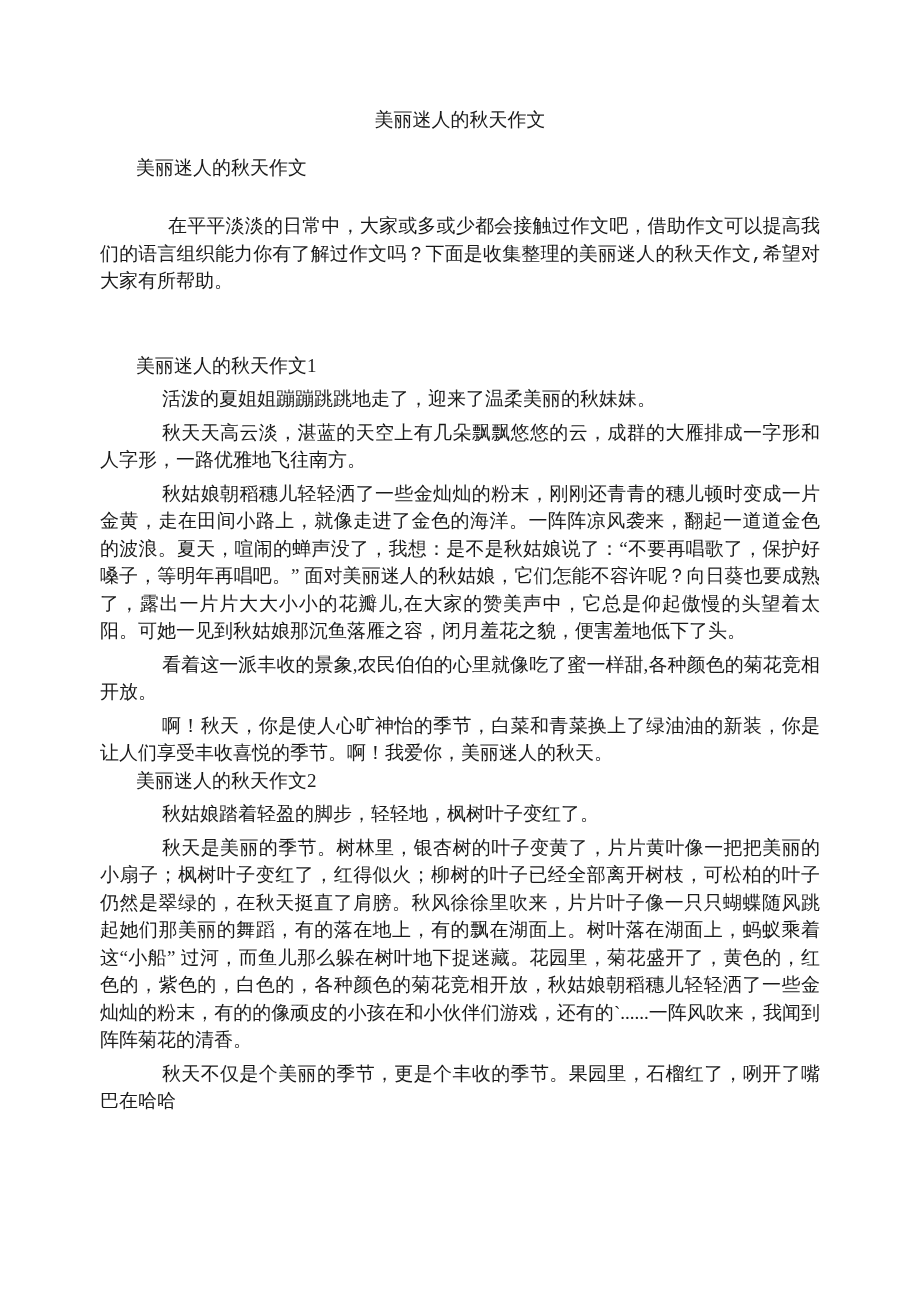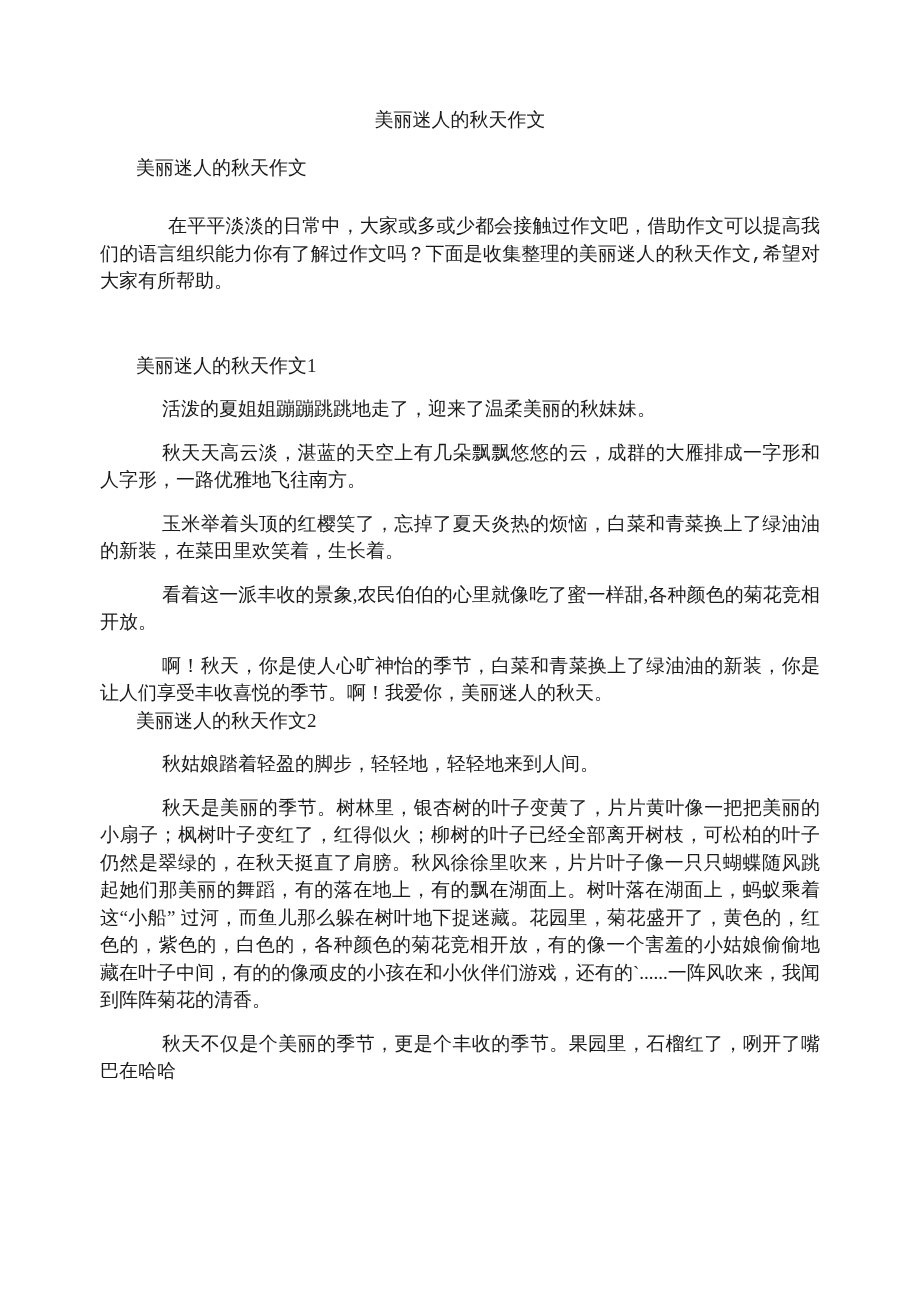--- a/index.html
+++ b/index.html
@@ -33,46 +33,46 @@
   .intro {
     text-indent: 68px;
     text-align: justify;
     margin-bottom: 55px;
     font-family: Liberation Mono, monospace;
   }
   .section-heading {
     text-indent: 36px;
   }
   p.body {
-    margin-top: 16px;
+    margin-top: 6px;
     text-indent: 62px;
     text-align: justify;
     word-break: break-all;
   }
 </style>
 </head>
 <body>
 
 <div class="page">
 
   <h1 class="doc-title">美丽迷人的秋天作文</h1>
 
   <div class="doc-subtitle">美丽迷人的秋天作文</div>
 
   <p class="intro">在平平淡淡的日常中，大家或多或少都会接触过作文吧，借助作文可以提高我们的语言组织能力你有了解过作文吗？下面是收集整理的美丽迷人的秋天作文,希望对大家有所帮助。</p>
 
   <section>
     <div class="section-heading">美丽迷人的秋天作文1</div>
     <p class="body">活泼的夏姐姐蹦蹦跳跳地走了，迎来了温柔美丽的秋妹妹。</p>
     <p class="body">秋天天高云淡，湛蓝的天空上有几朵飘飘悠悠的云，成群的大雁排成一字形和人字形，一路优雅地飞往南方。</p>
-    <p class="body">玉米举着头顶的红樱笑了，忘掉了夏天炎热的烦恼，白菜和青菜换上了绿油油的新装，在菜田里欢笑着，生长着。</p>
+    <p class="body">秋姑娘朝稻穗儿轻轻洒了一些金灿灿的粉末，刚刚还青青的穗儿顿时变成一片金黄，走在田间小路上，就像走进了金色的海洋。一阵阵凉风袭来，翻起一道道金色的波浪。夏天，喧闹的蝉声没了，我想：是不是秋姑娘说了：“不要再唱歌了，保护好嗓子，等明年再唱吧。” 面对美丽迷人的秋姑娘，它们怎能不容许呢？向日葵也要成熟了，露出一片片大大小小的花瓣儿,在大家的赞美声中，它总是仰起傲慢的头望着太阳。可她一见到秋姑娘那沉鱼落雁之容，闭月羞花之貌，便害羞地低下了头。</p>
     <p class="body">看着这一派丰收的景象,农民伯伯的心里就像吃了蜜一样甜,各种颜色的菊花竞相开放。</p>
     <p class="body">啊！秋天，你是使人心旷神怡的季节，白菜和青菜换上了绿油油的新装，你是让人们享受丰收喜悦的季节。啊！我爱你，美丽迷人的秋天。</p>
   </section>
 
   <section>
     <div class="section-heading">美丽迷人的秋天作文2</div>
-    <p class="body">秋姑娘踏着轻盈的脚步，轻轻地，轻轻地来到人间。</p>
-    <p class="body">秋天是美丽的季节。树林里，银杏树的叶子变黄了，片片黄叶像一把把美丽的小扇子；枫树叶子变红了，红得似火；柳树的叶子已经全部离开树枝，可松柏的叶子仍然是翠绿的，在秋天挺直了肩膀。秋风徐徐里吹来，片片叶子像一只只蝴蝶随风跳起她们那美丽的舞蹈，有的落在地上，有的飘在湖面上。树叶落在湖面上，蚂蚁乘着这“小船” 过河，而鱼儿那么躲在树叶地下捉迷藏。花园里，菊花盛开了，黄色的，红色的，紫色的，白色的，各种颜色的菊花竞相开放，有的像一个害羞的小姑娘偷偷地藏在叶子中间，有的的像顽皮的小孩在和小伙伴们游戏，还有的`......一阵风吹来，我闻到阵阵菊花的清香。</p>
+    <p class="body">秋姑娘踏着轻盈的脚步，轻轻地，枫树叶子变红了。</p>
+    <p class="body">秋天是美丽的季节。树林里，银杏树的叶子变黄了，片片黄叶像一把把美丽的小扇子；枫树叶子变红了，红得似火；柳树的叶子已经全部离开树枝，可松柏的叶子仍然是翠绿的，在秋天挺直了肩膀。秋风徐徐里吹来，片片叶子像一只只蝴蝶随风跳起她们那美丽的舞蹈，有的落在地上，有的飘在湖面上。树叶落在湖面上，蚂蚁乘着这“小船” 过河，而鱼儿那么躲在树叶地下捉迷藏。花园里，菊花盛开了，黄色的，红色的，紫色的，白色的，各种颜色的菊花竞相开放，秋姑娘朝稻穗儿轻轻洒了一些金灿灿的粉末，有的的像顽皮的小孩在和小伙伴们游戏，还有的`......一阵风吹来，我闻到阵阵菊花的清香。</p>
     <p class="body">秋天不仅是个美丽的季节，更是个丰收的季节。果园里，石榴红了，咧开了嘴巴在哈哈</p>
   </section>
 
 </div>
 
 </body></html>

